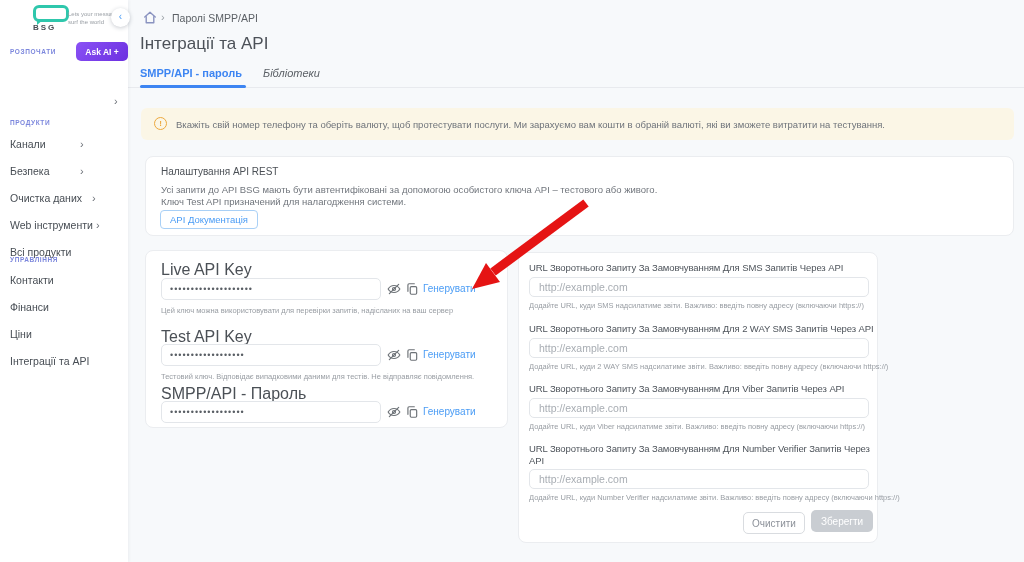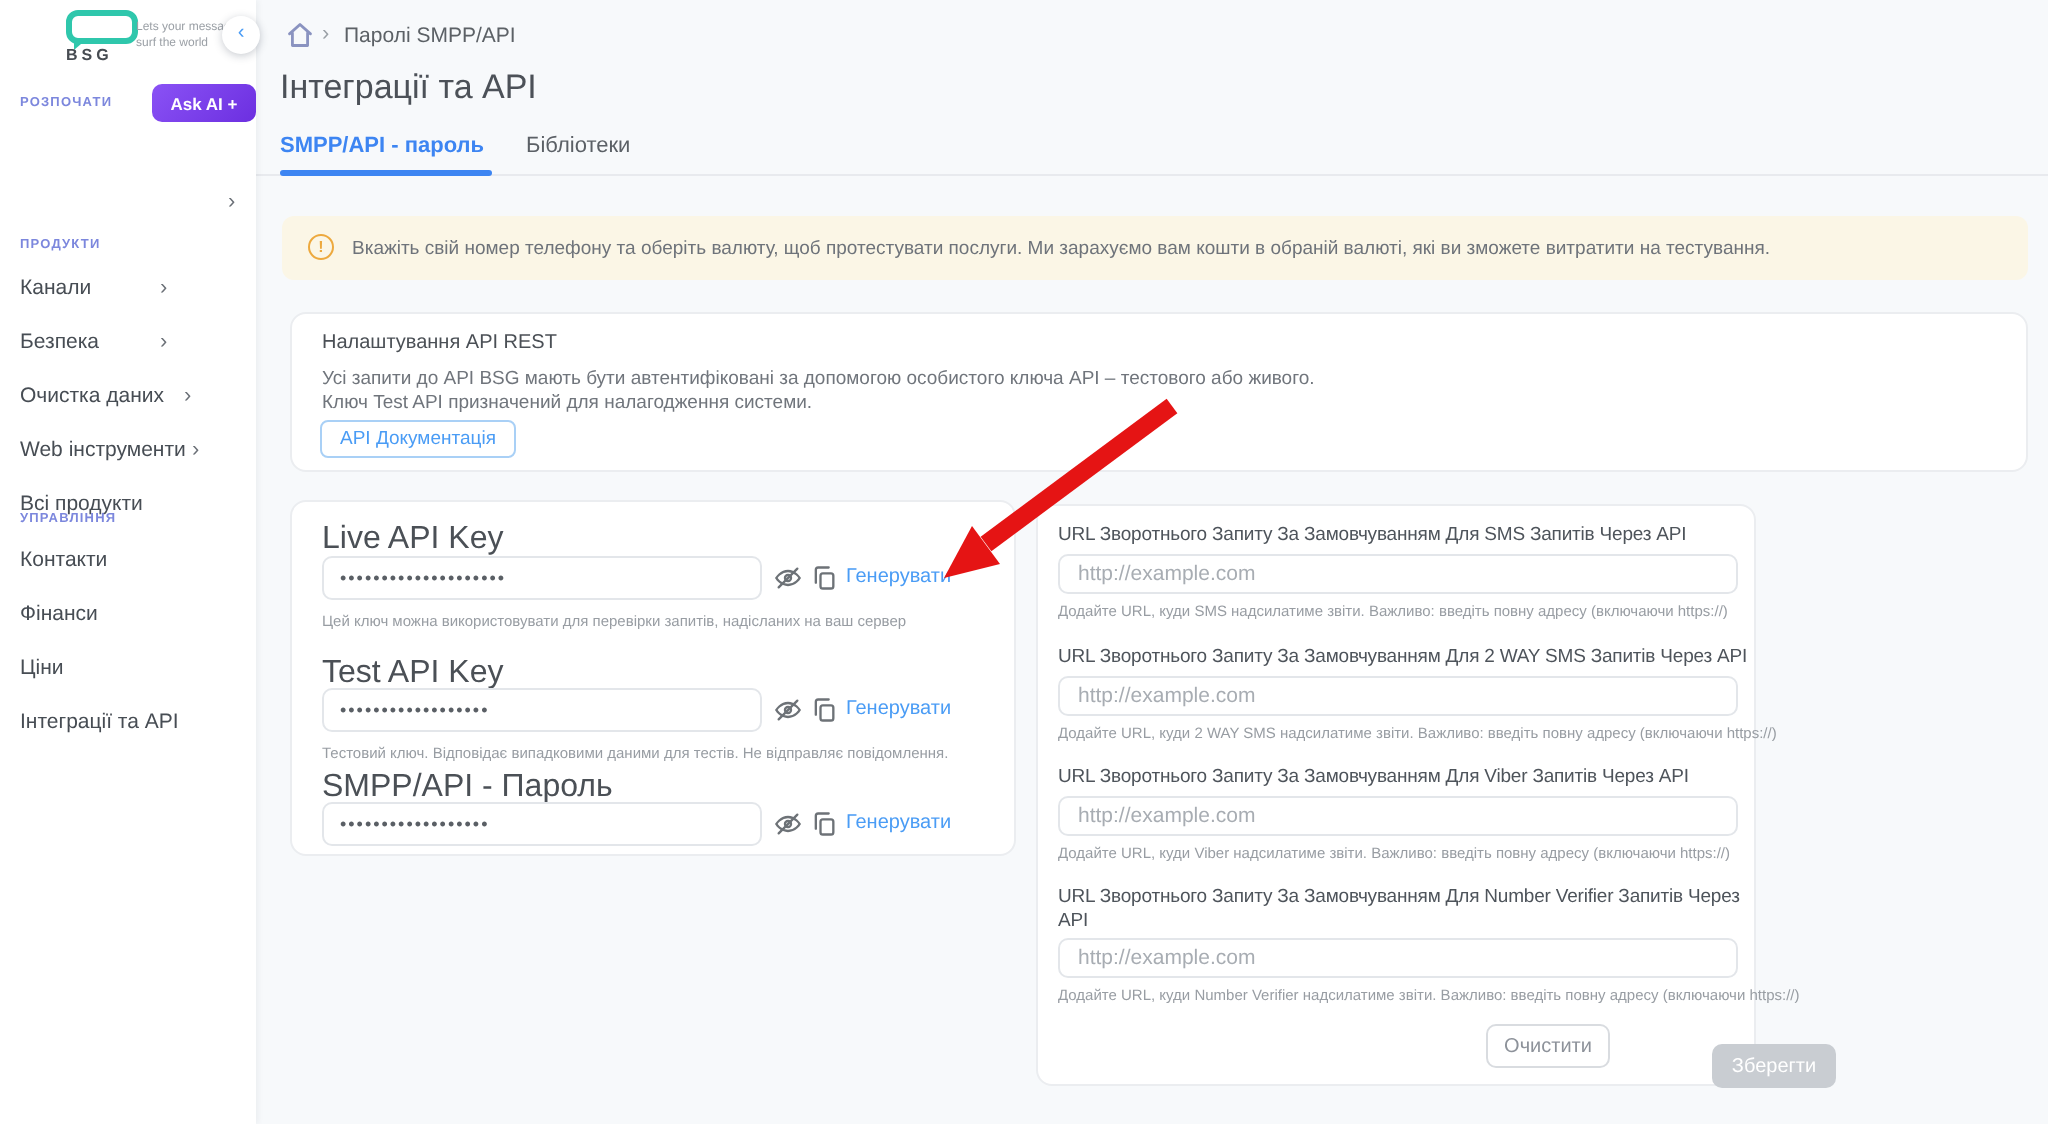--- a/index.html
+++ b/index.html
@@ -33,21 +33,21 @@
 
   
   .breadcrumb-sep { position:absolute; left:161px; top:11px; font-size:11px; color:#9aa0a6; }
   .breadcrumb-txt { position:absolute; left:172px; top:12px; font-size:10.5px; color:#5c6166; }
   .topup-btn { position:absolute; left:902px; top:7px; width:113px; height:24px; background:#41c23d;
                border:none; border-radius:4px; color:#fff; font-size:10.5px;
                font-family:"Liberation Sans",sans-serif; cursor:pointer; }
   .page-title { position:absolute; left:140px; top:34px; font-size:17px; color:#4c5158; }
   .tab { position:absolute; top:67px; font-size:11px; cursor:pointer; }
   .tab.active { color:#3d85f2; font-weight:bold; }
-  .tab.inactive { color:#5b6066; }
+  .tab.inactive { color:#5b6066;font-style:italic; }
   .tab-underline { position:absolute; left:140px; top:85px; width:106px; height:3px; border-radius:2px; background:#3d85f2; z-index:2; }
   .tab-divider { position:absolute; left:128px; top:87px; width:896px; height:1px; background:#e8eaee; }
 
   
   .banner { position:absolute; left:141px; top:108px; width:873px; height:32px; background:#fbf6e6; border-radius:6px; }
   .banner-icon { position:absolute; left:13px; top:9px; width:13px; height:13px; border:1.5px solid #eda93e;
                  border-radius:50%; color:#eda93e; font-size:8px; line-height:11px; text-align:center; font-weight:bold; }
   .banner-text { position:absolute; left:35px; top:11px; font-size:9.5px; color:#6e737a; white-space:nowrap; }
 
   
@@ -73,23 +73,23 @@
   .url-label { position:absolute; left:10px; width:344px; font-size:9.5px; line-height:12px;
                color:#4e545b; letter-spacing:-0.1px; }
   .url-input { position:absolute; left:10px; width:340px; height:20px; border:1px solid #e3e6ea; border-radius:5px;
                background:#fff; font-size:10.5px; color:#5a5f65; padding:0 9px;
                font-family:"Liberation Sans",sans-serif; }
   .url-input::placeholder { color:#a8adb3; }
   .url-helper { position:absolute; left:10px; font-size:7.5px; color:#989da3; white-space:nowrap; }
   .btn-clear { position:absolute; left:224px; top:259px; width:62px; height:22px; background:#fff;
                border:1px solid #d9dce0; border-radius:5px; color:#8d929a; font-size:10px;
                font-family:"Liberation Sans",sans-serif; cursor:pointer; }
-  .btn-save { position:absolute; left:292px; top:269px; width:62px; height:22px; background:#c9cdd2;
+  .btn-save { position:absolute; left:292px; top:257px; width:62px; height:22px; background:#c9cdd2;
               border:none; border-radius:5px; color:#fff; font-size:10px;
-              font-family:"Liberation Sans",sans-serif; cursor:pointer;margin-left:45px; }
+              font-family:"Liberation Sans",sans-serif; cursor:pointer; }
 
   .arrow-overlay { position:absolute; left:0; top:0; width:1024px; height:562px; pointer-events:none; z-index:40; }
   svg.ic { display:block; }
 </style>
 </head>
 <body>
 
 <div class="screen">
 
   <div class="sidebar">

